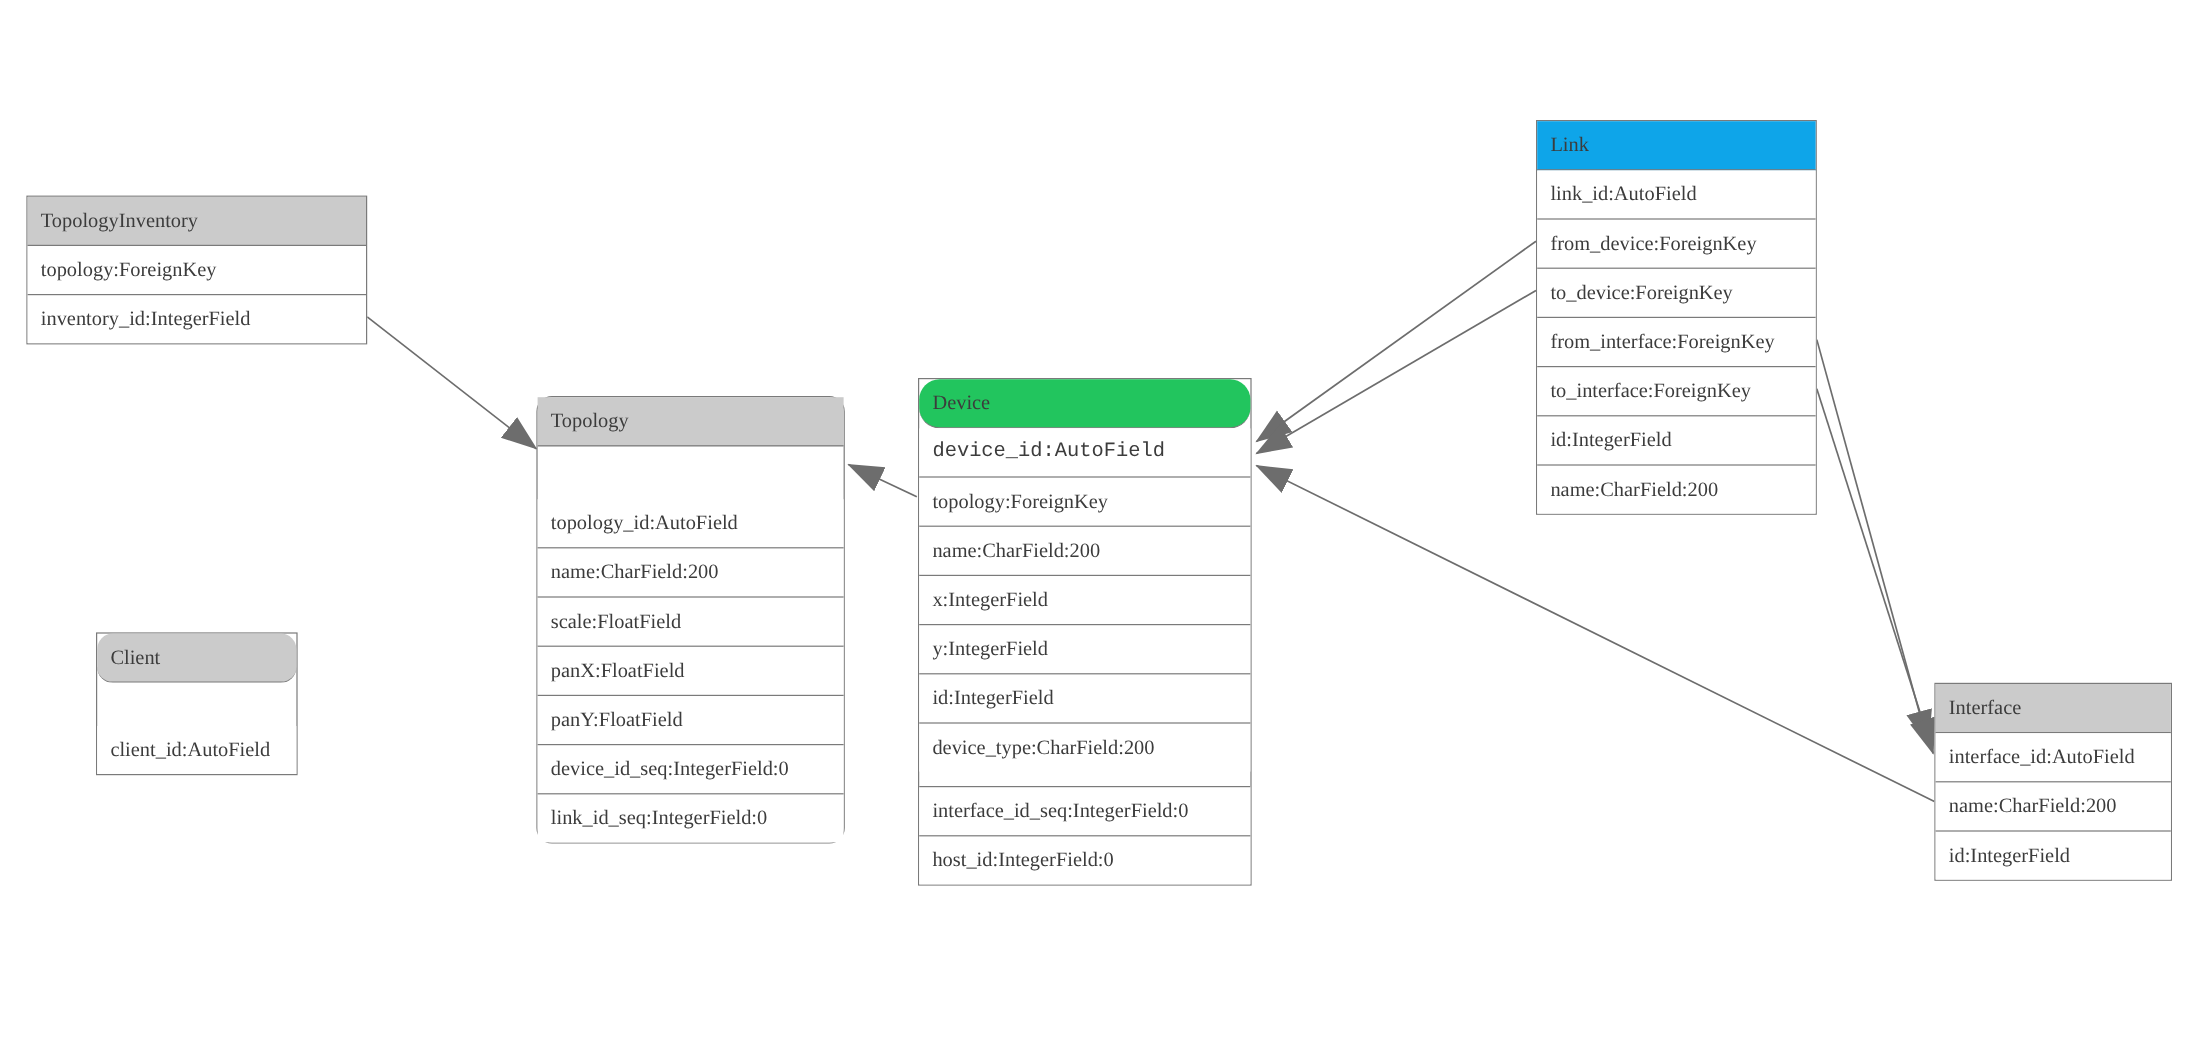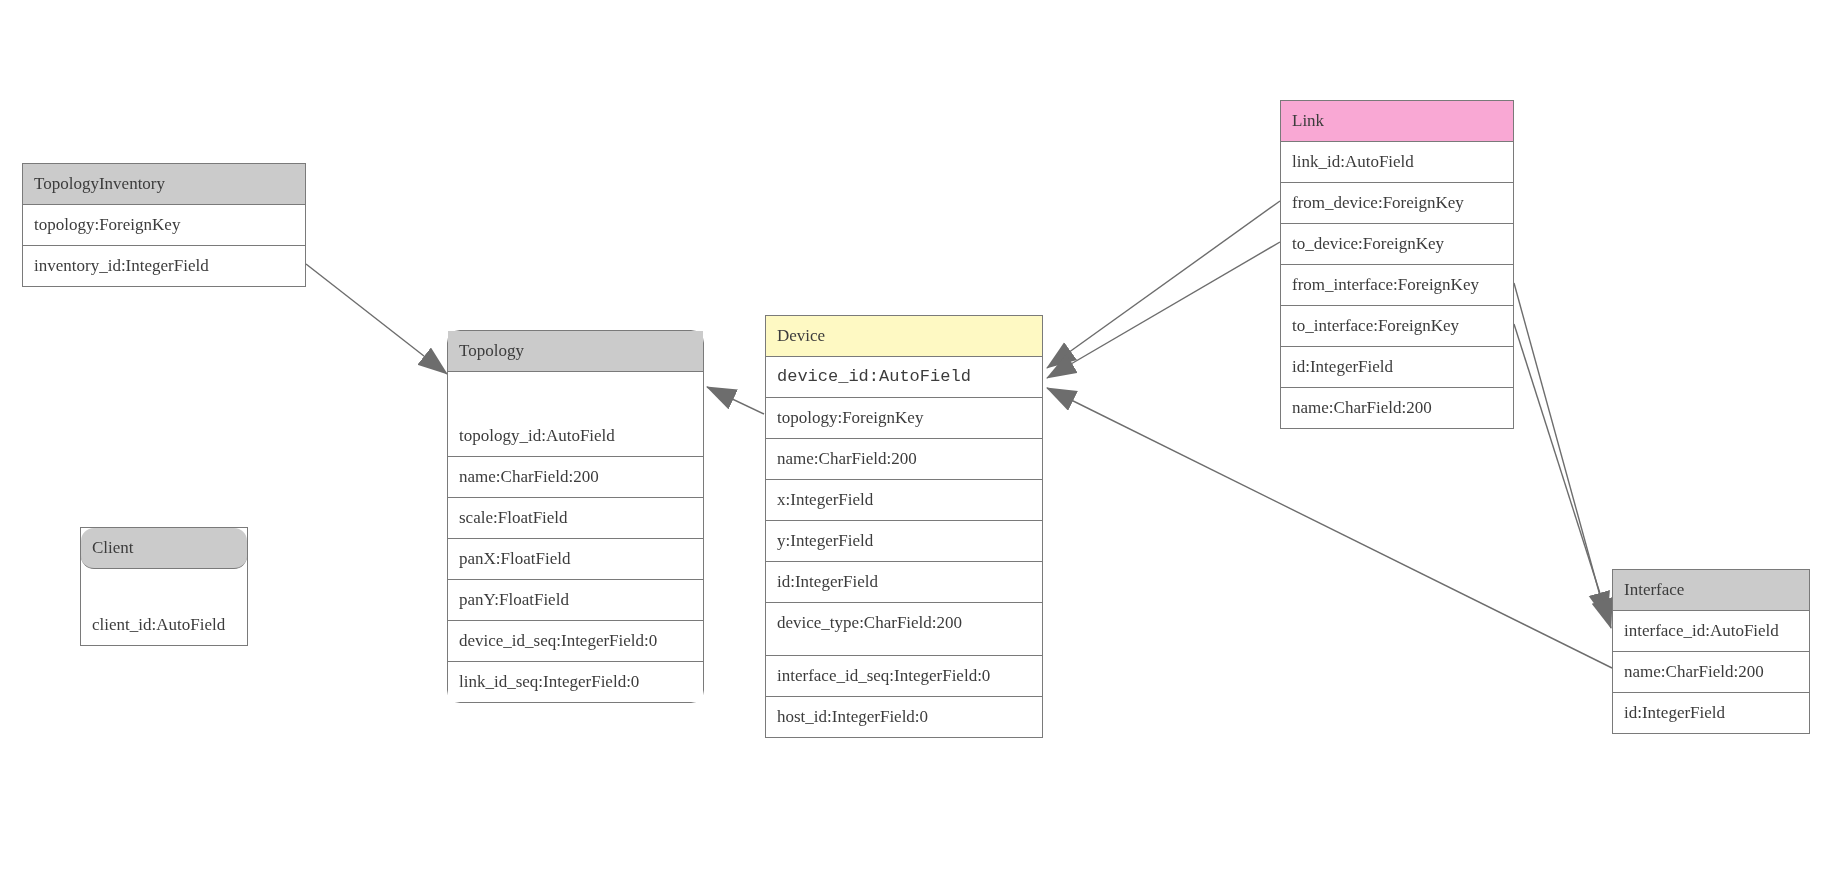--- a/index.html
+++ b/index.html
@@ -103,36 +103,36 @@
     </div>
 
     <div class="entity" style="left: 80px; top: 527px; width: 168px; border-color: rgb(122, 122, 122); color: rgb(60, 60, 60);">
       <div class="entity-header" style="background: rgb(203, 203, 203); border-bottom-color: rgb(122, 122, 122); border-radius: 13px;">Client</div>
       <ul class="entity-fields">
         <li class="entity-field" style="border-top-color: rgb(122, 122, 122); margin-top: 36px;">client_id:AutoField</li>
       </ul>
     </div>
 
     <div class="entity" style="left: 765px; top: 315px; width: 278px; border-color: rgb(122, 122, 122); color: rgb(60, 60, 60);">
-      <div class="entity-header" style="background: #fef9c3; border-bottom-color: rgb(122, 122, 122);">Device</div>
+      <div class="entity-header" style="background: #22c55e; border-bottom-color: rgb(122, 122, 122); border-radius: 17px;">Device</div>
       <ul class="entity-fields">
         <li class="entity-field" style="border-top-color: rgb(122, 122, 122); font-family: Liberation Mono, monospace;">device_id:AutoField</li>
         <li class="entity-field" style="border-top-color: rgb(122, 122, 122);">topology:ForeignKey</li>
         <li class="entity-field" style="border-top-color: rgb(122, 122, 122);">name:CharField:200</li>
         <li class="entity-field" style="border-top-color: rgb(122, 122, 122);">x:IntegerField</li>
         <li class="entity-field" style="border-top-color: rgb(122, 122, 122);">y:IntegerField</li>
         <li class="entity-field" style="border-top-color: rgb(122, 122, 122);">id:IntegerField</li>
         <li class="entity-field" style="border-top-color: rgb(122, 122, 122);">device_type:CharField:200</li>
         <li class="entity-field" style="border-top-color: rgb(122, 122, 122); margin-top: 12px;">interface_id_seq:IntegerField:0</li>
         <li class="entity-field" style="border-top-color: rgb(122, 122, 122);">host_id:IntegerField:0</li>
       </ul>
     </div>
 
     <div class="entity" style="left: 1280px; top: 100px; width: 234px; border-color: rgb(122, 122, 122); color: rgb(60, 60, 60);">
-      <div class="entity-header" style="background: #f9a8d4; border-bottom-color: rgb(122, 122, 122);">Link</div>
+      <div class="entity-header" style="background: #0ea5e9; border-bottom-color: rgb(122, 122, 122);">Link</div>
       <ul class="entity-fields">
         <li class="entity-field" style="border-top-color: rgb(122, 122, 122);">link_id:AutoField</li>
         <li class="entity-field" style="border-top-color: rgb(122, 122, 122);">from_device:ForeignKey</li>
         <li class="entity-field" style="border-top-color: rgb(122, 122, 122);">to_device:ForeignKey</li>
         <li class="entity-field" style="border-top-color: rgb(122, 122, 122);">from_interface:ForeignKey</li>
         <li class="entity-field" style="border-top-color: rgb(122, 122, 122);">to_interface:ForeignKey</li>
         <li class="entity-field" style="border-top-color: rgb(122, 122, 122);">id:IntegerField</li>
         <li class="entity-field" style="border-top-color: rgb(122, 122, 122);">name:CharField:200</li>
       </ul>
     </div>

